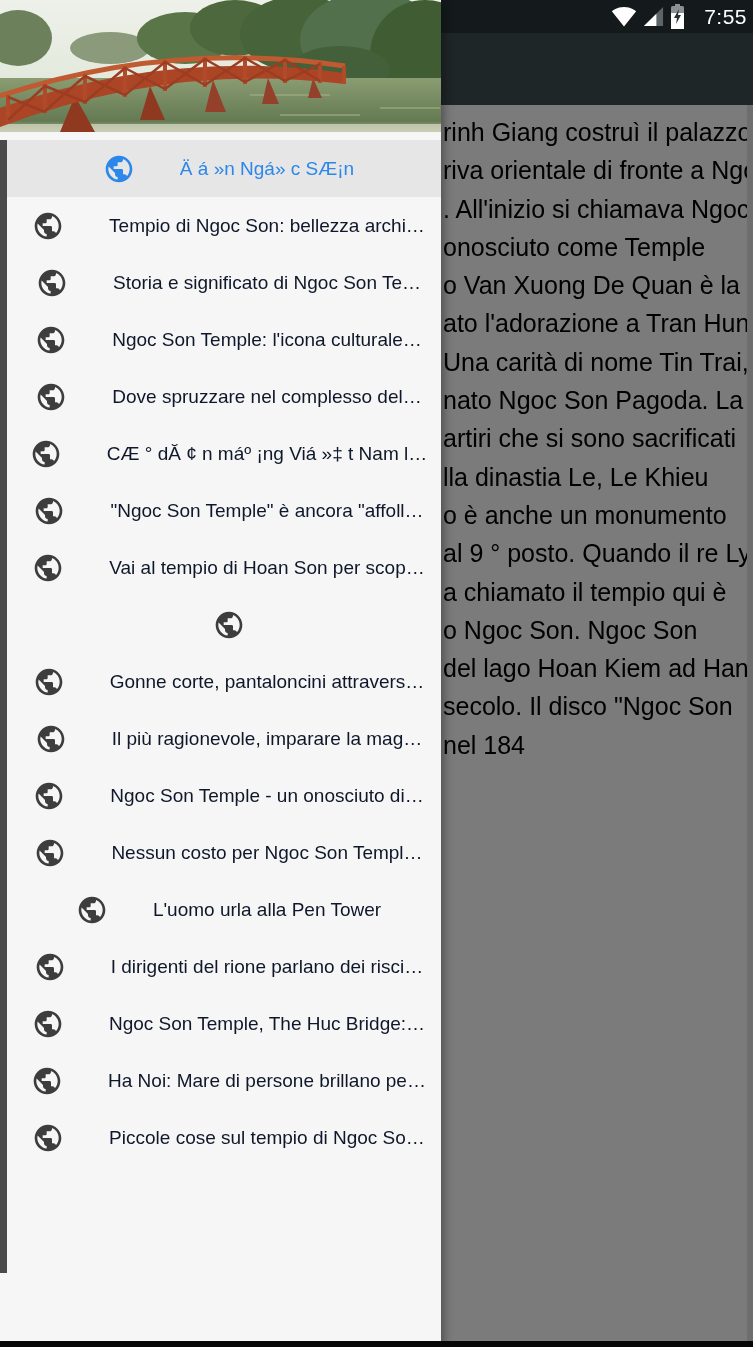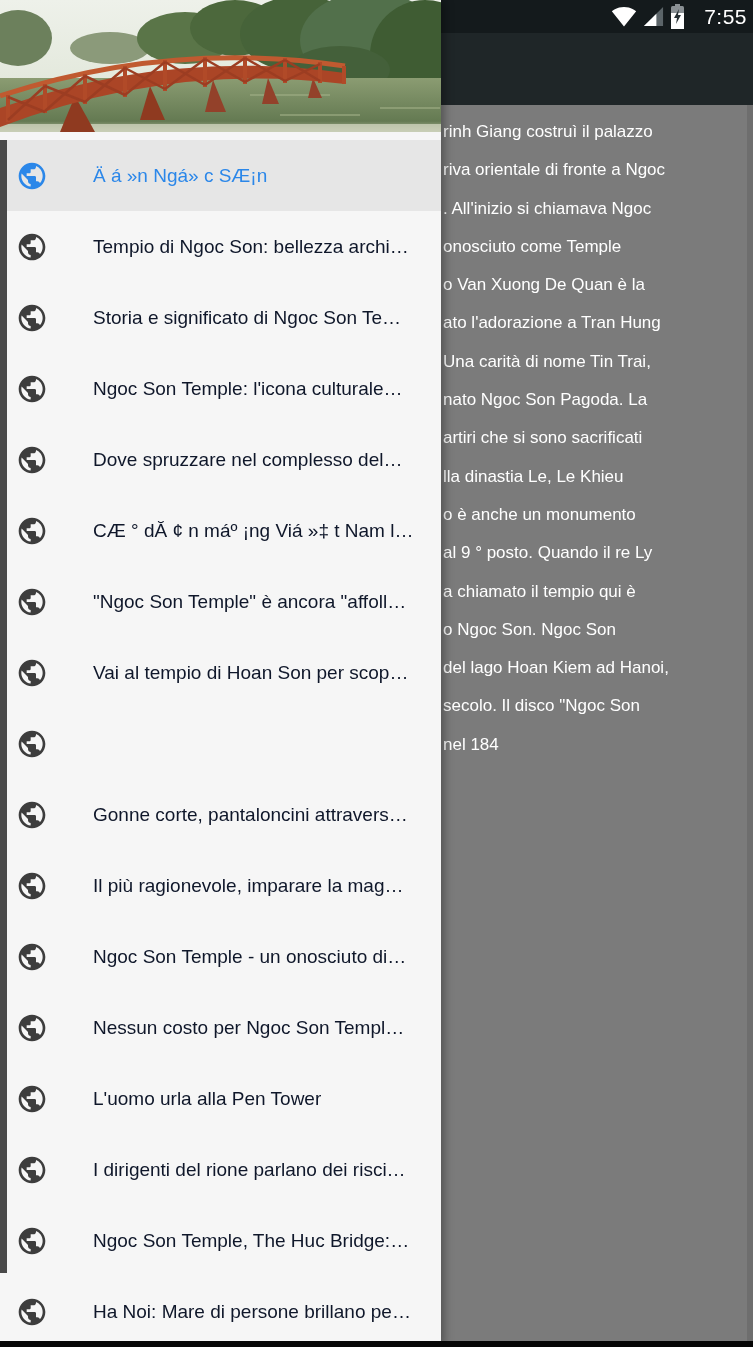--- a/index.html
+++ b/index.html
@@ -8,30 +8,30 @@
 
   
   .status-bar{position:absolute;left:0;top:0;width:753px;height:33px;background:#141a1c;
               display:flex;align-items:center;justify-content:flex-end;gap:5px;padding-right:6px;
               box-sizing:border-box;z-index:1;}
   .status-time{color:#ffffff;font-size:21px;letter-spacing:0.5px;margin-left:14px;}
   .toolbar{position:absolute;left:0;top:33px;width:753px;height:72px;background:#1f2628;z-index:1;}
   .content{position:absolute;left:0;top:105px;width:753px;height:1236px;background:#7b7b7b;z-index:1;}
   .content-right-edge{position:absolute;right:0;top:0;width:6px;height:100%;background:#6e6e6e;}
   .article-text{position:absolute;left:443px;top:8px;width:310px;}
-  .content-line{color:#ffffff;font-size:17px;line-height:38.3px;white-space:nowrap;}
+  .content-line{color:#000000;font-size:25px;line-height:38.3px;white-space:nowrap;}
   .bottom-bar{position:absolute;left:0;top:1341px;width:753px;height:6px;background:#060606;z-index:30;}
 
   
   .drawer{position:absolute;left:0;top:0;width:441px;height:1347px;background:#f6f6f6;z-index:10;
           box-shadow:3px 0 9px rgba(0,0,0,0.35);}
   .drawer-header{position:absolute;left:0;top:0;width:441px;height:132px;overflow:hidden;}
   .drawer-list{position:absolute;left:0;top:132px;width:441px;height:1215px;overflow:hidden;
                padding-top:8px;box-sizing:border-box;}
-  .drawer-item{height:71px;display:flex;align-items:center;cursor:pointer;}
+  .drawer-item{height:57px;display:flex;align-items:center;cursor:pointer;justify-content:center;}
   .drawer-item.selected{background:#e6e6e6;}
   .globe{width:32px;height:32px;margin-left:16px;flex:0 0 32px;color:#3d3d3d;}
   .drawer-item.selected .globe{color:#2b87e9;}
   .globe svg{width:32px;height:32px;display:block;}
   .drawer-item .label{margin-left:45px;font-size:19px;color:#0f172a;white-space:nowrap;
                       overflow:hidden;max-width:335px;}
   .drawer-item.selected .label{color:#2b87e9;}
   .drawer-scrollbar{position:absolute;left:0;top:140px;width:7px;height:1133px;background:#4a4a4a;z-index:12;}
 
   .sb-icon{display:block;}

